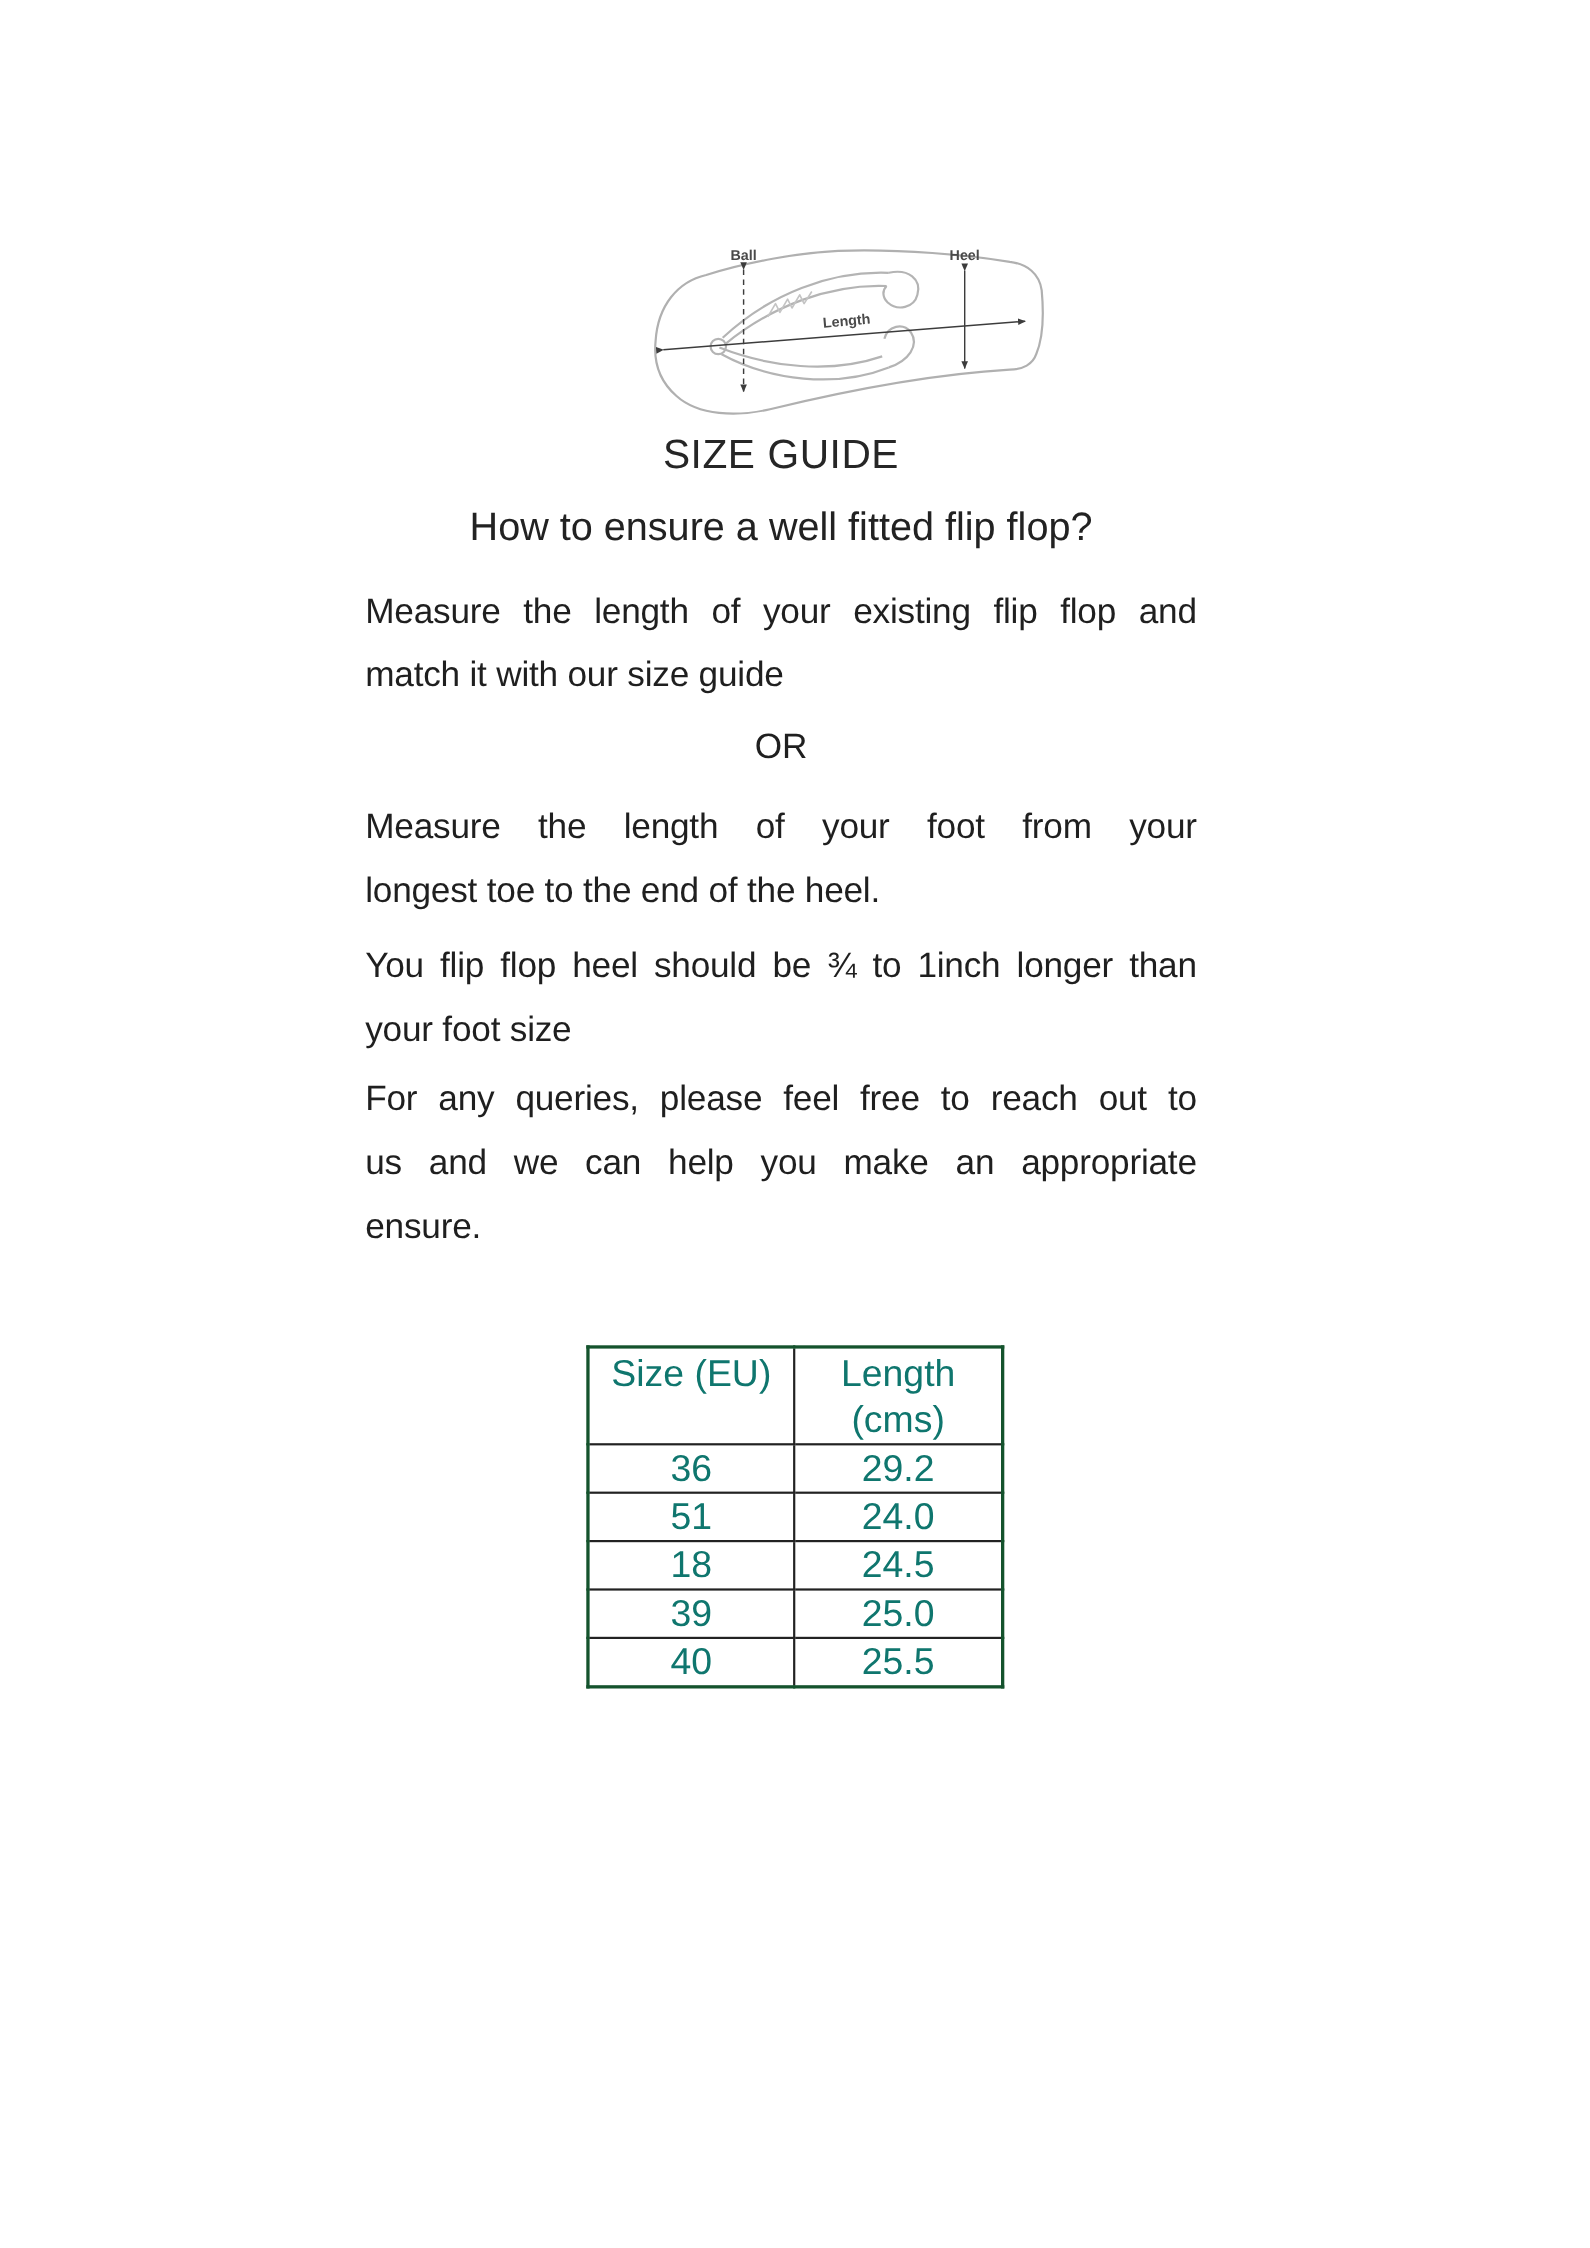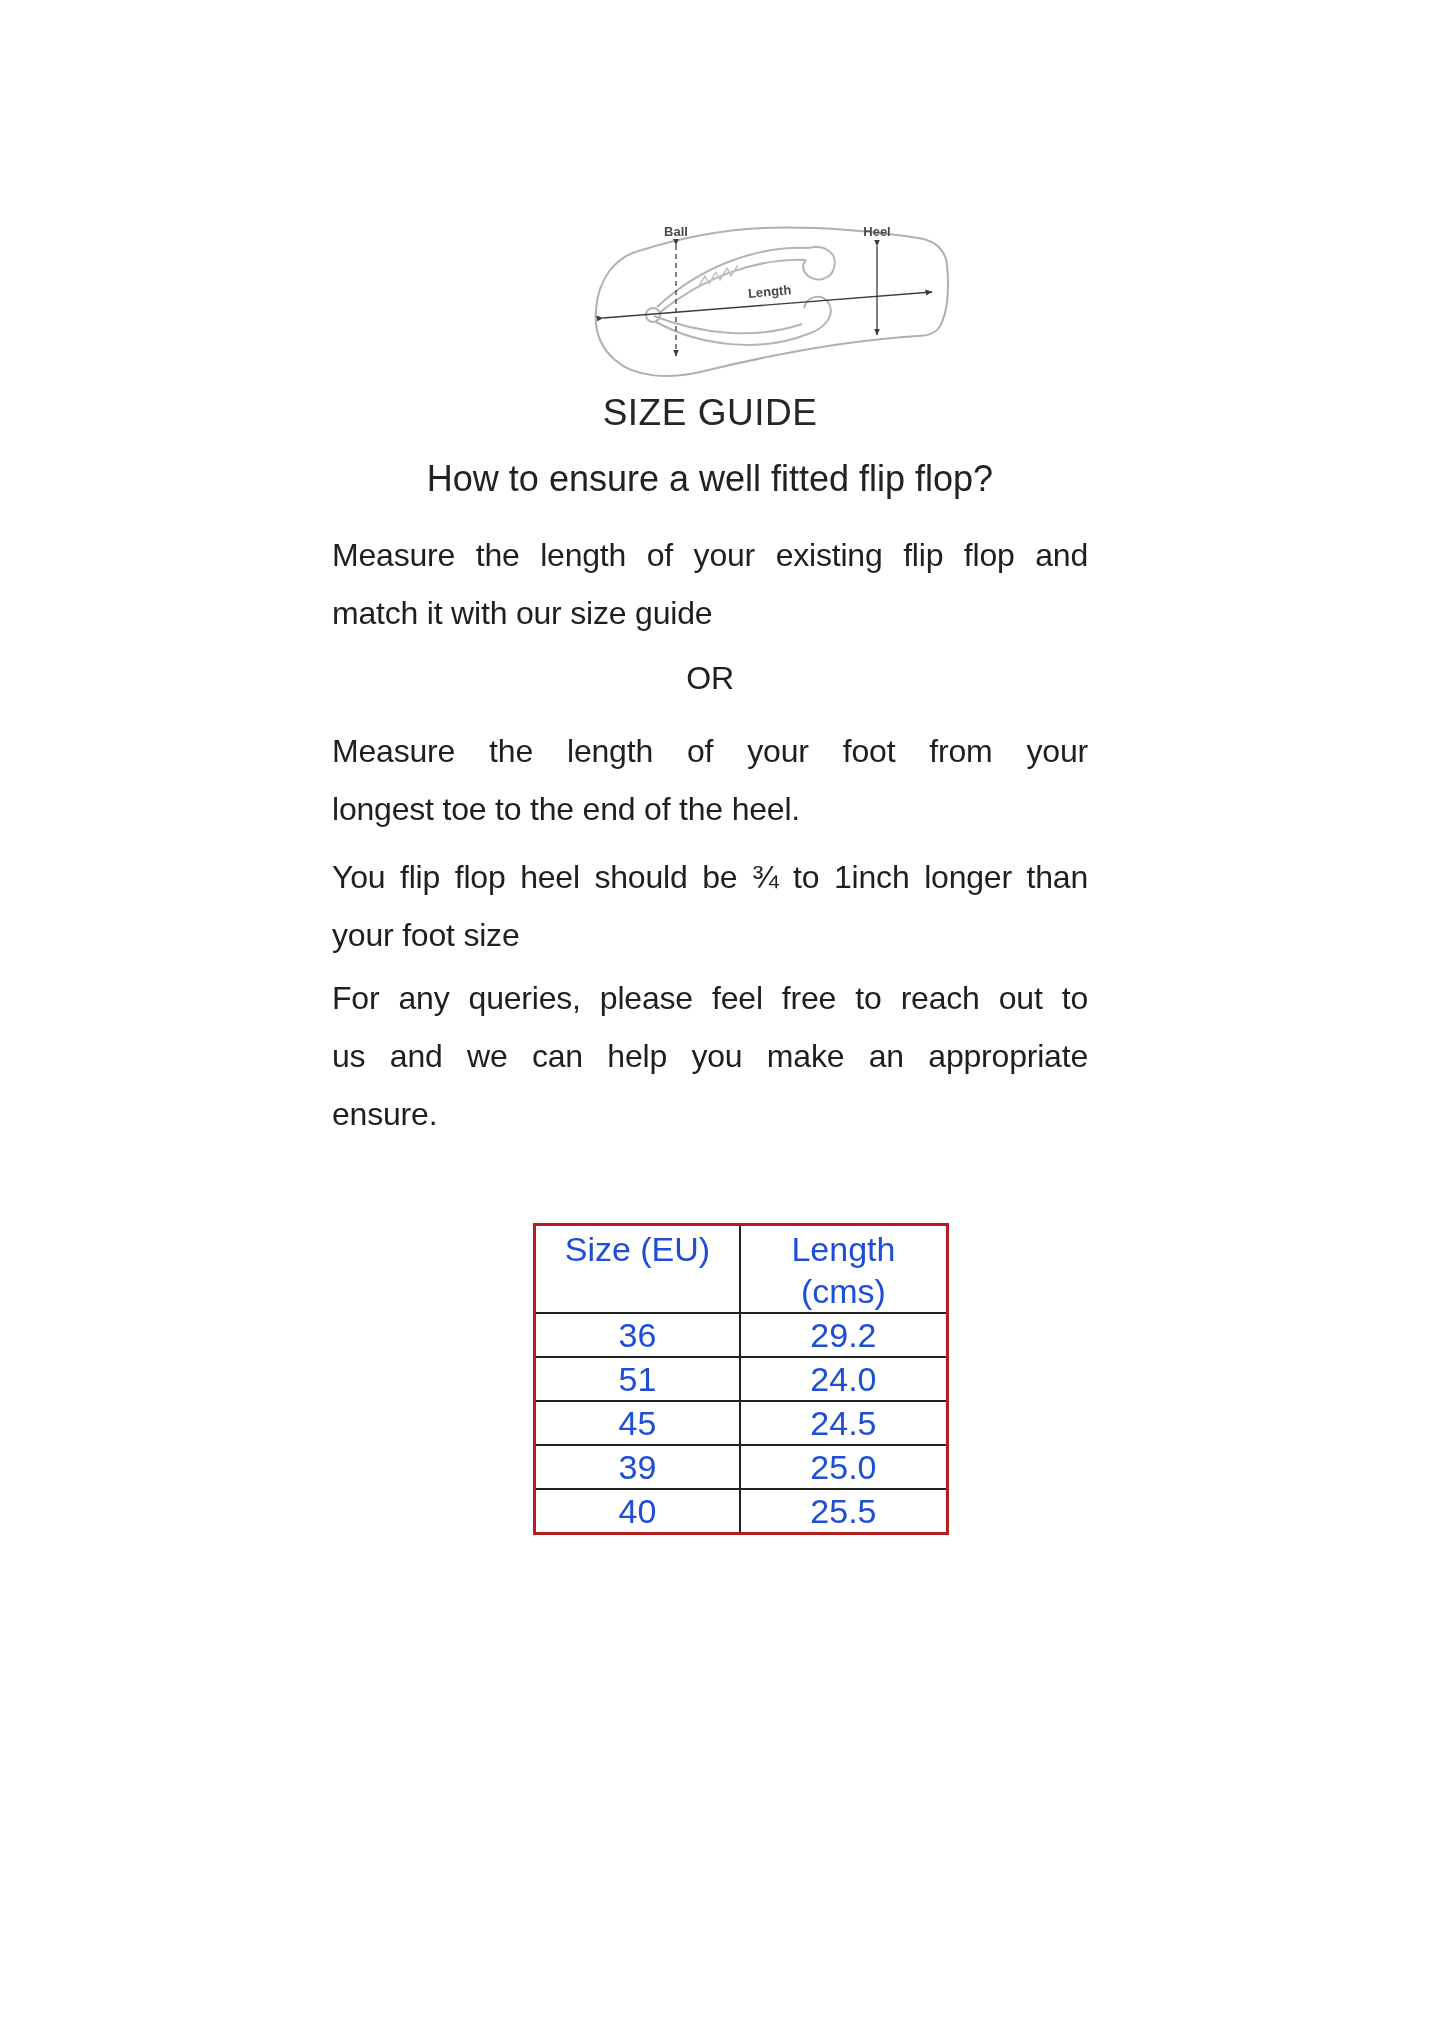--- a/index.html
+++ b/index.html
@@ -29,26 +29,26 @@
     position: absolute;
     left: 550px;
     top: 150px;
     width: 450px;
     height: 250px;
   }
   .size-table {
     position: absolute;
     left: 533px;
     top: 1223px;
-    width: 416px;
+    width: 380px;
     border-collapse: collapse;
     table-layout: fixed;
     font-size: 34px;
-    color: #1d4ed8;
-    border: 3px solid #b91c1c;
+    color: #0f766e;
+    border: 3px solid #14532d;
   }
   .size-table th, .size-table td {
     border: 2px solid #222222;
     text-align: center;
     font-weight: 400;
   }
   .size-table th {
     height: 86px;
     vertical-align: top;
     line-height: 42px;
@@ -154,21 +154,21 @@
     <tbody>
       <tr>
         <td>36</td>
         <td>29.2</td>
       </tr>
       <tr>
         <td>51</td>
         <td>24.0</td>
       </tr>
       <tr>
-        <td>45</td>
+        <td>18</td>
         <td>24.5</td>
       </tr>
       <tr>
         <td>39</td>
         <td>25.0</td>
       </tr>
       <tr>
         <td>40</td>
         <td>25.5</td>
       </tr>

